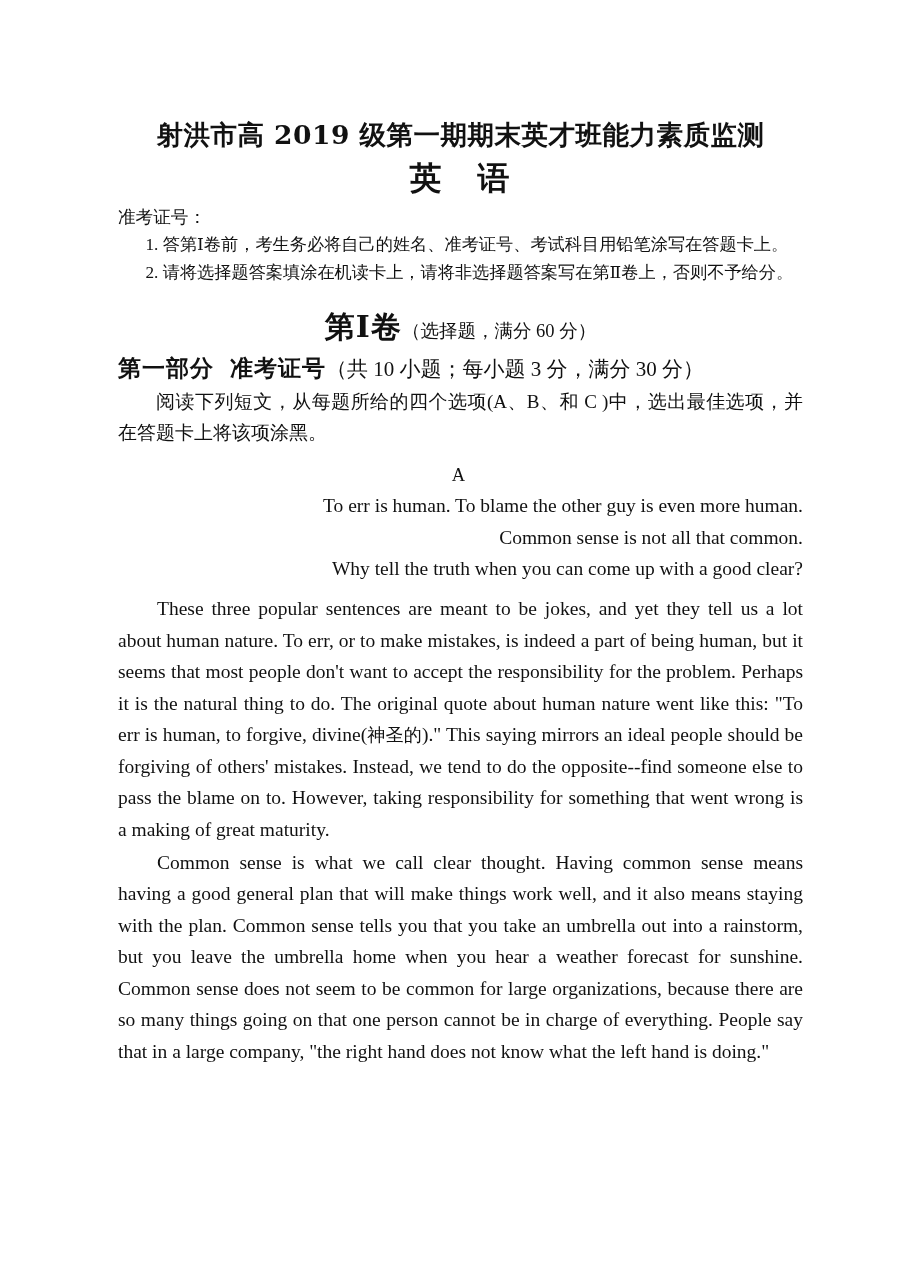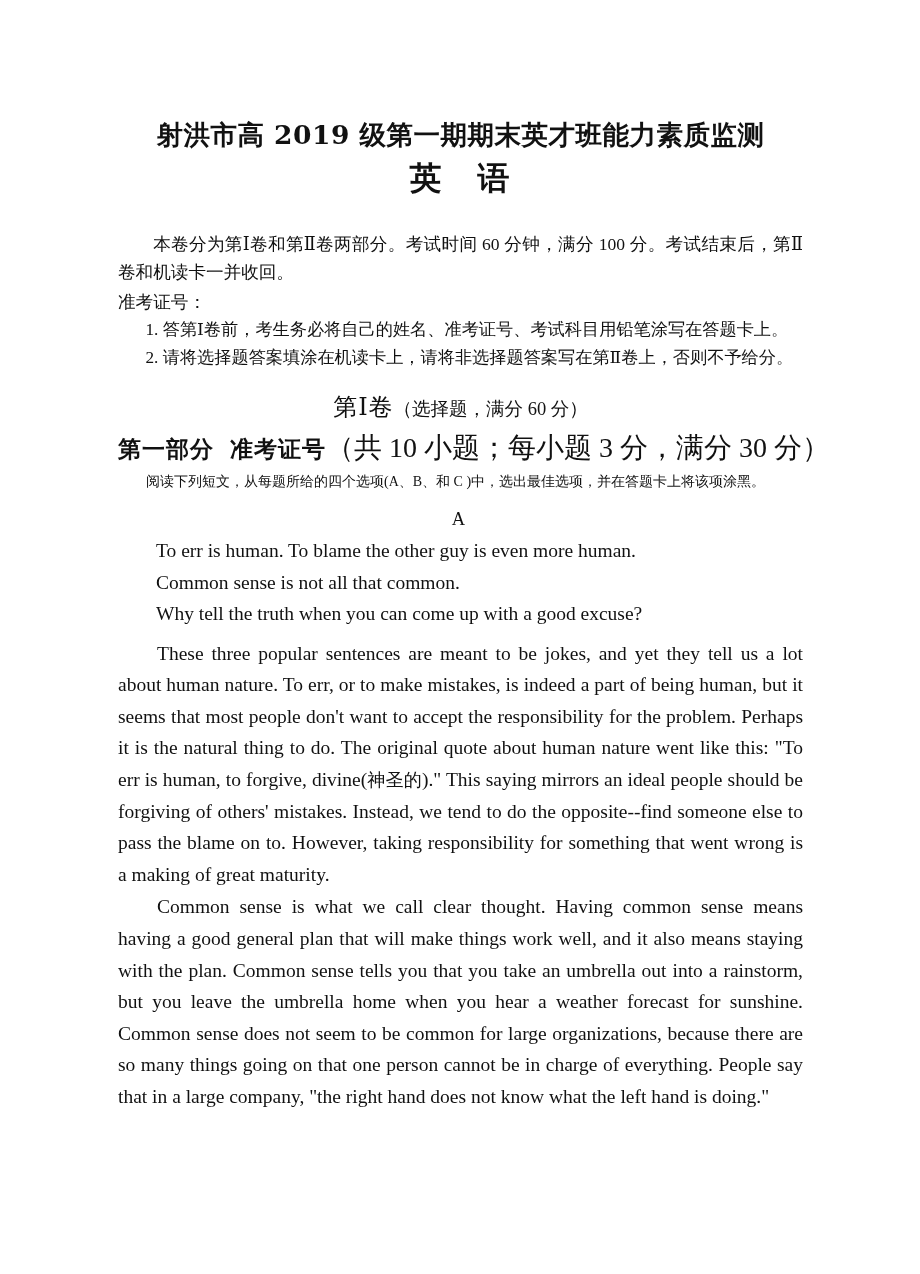--- a/index.html
+++ b/index.html
@@ -73,67 +73,68 @@
   }
 
   
   .juan-heading {
     margin-top: 20px;
     text-align: center;
     line-height: 1.3;
   }
   .juan-heading .big {
     font-family: "DejaVu Serif", "Liberation Serif", serif;
-    font-weight: normal;
-    font-size: 24px;
+    font-weight: bold;
+    font-size: 30px;
     letter-spacing: 1px;
   }
   .juan-heading .small {
     font-size: 18.5px;
     letter-spacing: 0px;
   }
 
   .part-heading {
     margin-top: 6px;
     line-height: 1.35;
     white-space: nowrap;
   }
   .part-heading .big {
     font-family: "DejaVu Serif", "Liberation Serif", serif;
     font-weight: bold;
     font-size: 23px;
     letter-spacing: 1px;
   }
   .part-heading .spacer { display: inline-block; width: 16px; }
   .part-heading .small {
-    font-size: 28px;
+    font-size: 21px;
   }
 
   .read-instruction {
     margin-top: 4px;
-    font-size: 14px;
+    font-size: 19px;
     line-height: 1.62;
     text-indent: 2em;
     text-align: justify;
     text-justify: inter-ideograph;
   }
 
   
   .passage-marker {
     margin-top: 12px;
     text-align: center;
     font-size: 18.5px;
     line-height: 1.6;
     padding-right: 4px;
   }
   .one-liner {
     font-size: 19.5px;
     line-height: 1.62;
     margin-left: 38px;
     white-space: nowrap;
+    text-align: right;
   }
   .body-para {
     font-size: 19.5px;
     line-height: 1.62;
     text-align: justify;
     text-indent: 2em;
     margin-top: 1px;
     hyphens: none;
   }
   .body-para.first { margin-top: 8px; }
@@ -147,42 +148,39 @@
 
 <div class="page">
   <div class="content">
 
     <div class="title-main">射洪市高 2019 级第一期期末英才班能力素质监测</div>
 
     <div class="title-sub">
       <span>英</span><span class="gap"></span><span>语</span>
     </div>
 
-    <div class="instructions">
-      <span class="para-ind">本卷分为第Ⅰ卷和第Ⅱ卷两部分。考试时间 60 分钟，满分 100 分。考试结束后，第Ⅱ卷和机读卡一并收回。</span>
-    </div>
 
     <div class="notice-label">准考证号：</div>
     <div class="notice-item">1. 答第Ⅰ卷前，考生务必将自己的姓名、准考证号、考试科目用铅笔涂写在答题卡上。</div>
     <div class="notice-item">2. 请将选择题答案填涂在机读卡上，请将非选择题答案写在第Ⅱ卷上，否则不予给分。</div>
 
     <div class="juan-heading">
       <span class="big">第Ⅰ卷</span><span class="small">（选择题，满分 60 分）</span>
     </div>
 
     <div class="part-heading">
       <span class="big">第一部分</span><span class="spacer"></span><span class="big">准考证号</span><span class="small">（共 10 小题；每小题 3 分，满分 30 分）</span>
     </div>
 
     <div class="read-instruction">阅读下列短文，从每题所给的四个选项(A、B、和 C )中，选出最佳选项，并在答题卡上将该项涂黑。</div>
 
     <div class="passage-marker">A</div>
 
     <div class="one-liner">To err is human. To blame the other guy is even more human.</div>
     <div class="one-liner">Common sense is not all that common.</div>
-    <div class="one-liner">Why tell the truth when you can come up with a good excuse?</div>
+    <div class="one-liner">Why tell the truth when you can come up with a good clear?</div>
 
     <div class="body-para first"><span>These three popular sentences are meant to be jokes, and yet they tell us a lot about human nature. To err, or to make mistakes, is indeed a part of being human, but it seems that most people don't want to accept the responsibility for the problem. Perhaps it is the natural thing to do. The original quote about human nature went like this: "To err is human, to forgive, divine(</span><span class="cn">神圣的</span><span>)." This saying mirrors an ideal people should be forgiving of others' mistakes. Instead, we tend to do the opposite--find someone else to pass the blame on to. However, taking responsibility for something that went wrong is a making of great maturity.</span></div>
 
     <div class="body-para">Common sense is what we call clear thought. Having common sense means having a good general plan that will make things work well, and it also means staying with the plan. Common sense tells you that you take an umbrella out into a rainstorm, but you leave the umbrella home when you hear a weather forecast for sunshine. Common sense does not seem to be common for large organizations, because there are so many things going on that one person cannot be in charge of everything. People say that in a large company, "the right hand does not know what the left hand is doing."</div>
 
   </div>
 </div>
 
 </body></html>

